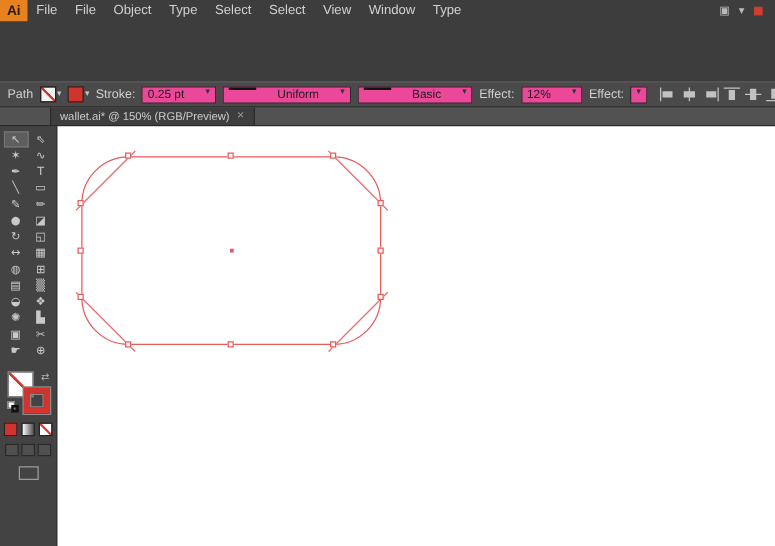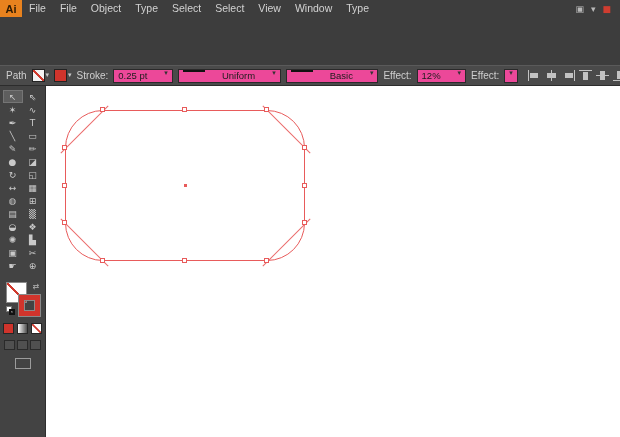--- a/index.html
+++ b/index.html
@@ -161,20 +161,26 @@
         <span class="al al-v-end"></span>
       </span>
     <span class="vsep"></span>
     <span class="cb-icon">
       <span>▦</span>
       <span class="caret">▾</span>
     </span>
     <span class="cb-icon">≡</span>
   </div>
 
+  <div class="tabbar">
+    <div class="tab">
+      <span>wallet.ai* @ 150% (RGB/Preview)</span>
+      <span class="close">×</span>
+    </div>
+  </div>
 
   <div class="workspace">
 
     <div class="toolbar">
       <div class="tools">
           <div class="tool selected">↖</div>
           <div class="tool">⇖</div>
           <div class="tool">✶</div>
           <div class="tool">∿</div>
           <div class="tool">✒</div>

